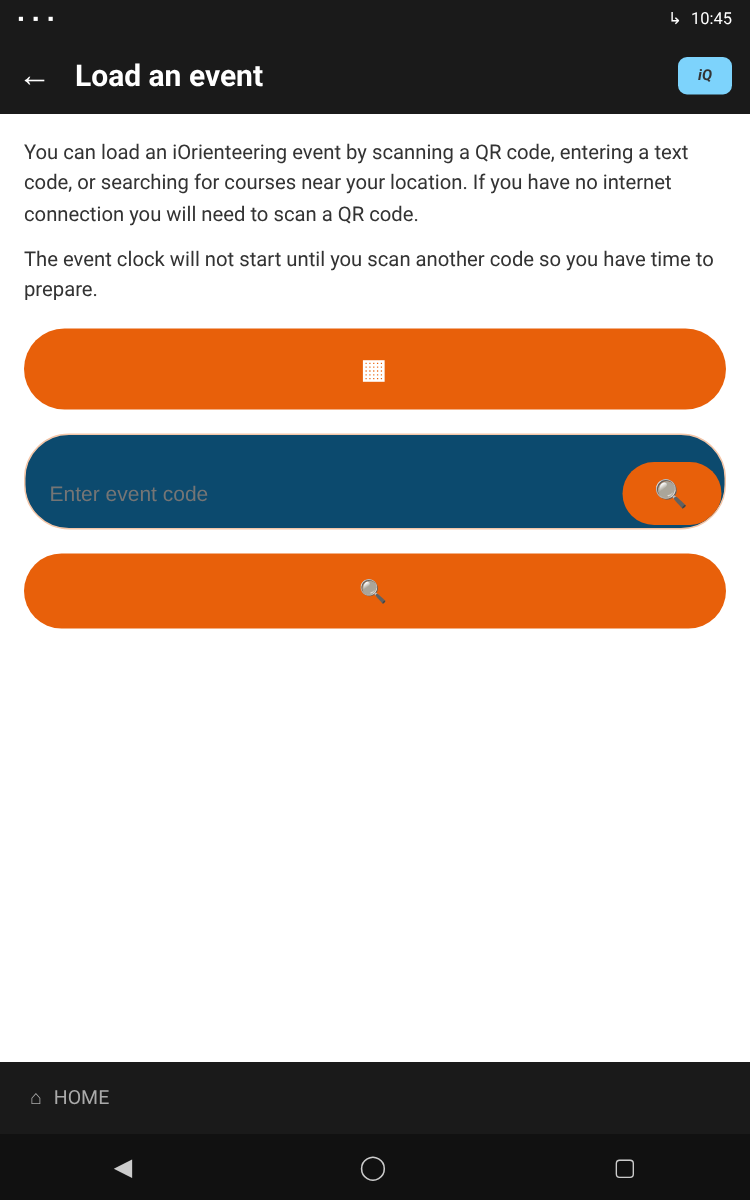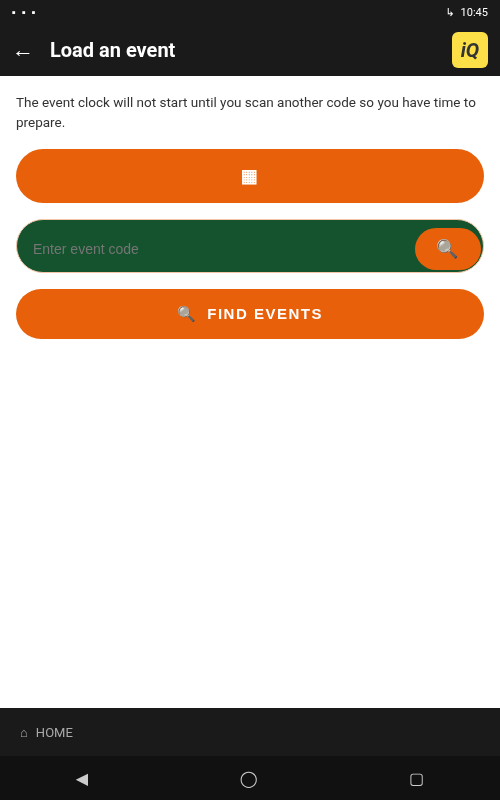--- a/index.html
+++ b/index.html
@@ -60,28 +60,28 @@
       line-height: 1;
     }
     .top-bar-title {
       color: white;
       font-size: 20px;
       font-weight: 700;
       flex: 1;
     }
     .top-bar-logo {
       width: 36px;
-      height: 36px;
-      background: #fde047;
+      height: 25px;
+      background: #7dd3fc;
       border-radius: 6px;
       display: flex;
       align-items: center;
       justify-content: center;
       color: #333;
-      font-size: 20px;
+      font-size: 10px;
       font-weight: bold;
       font-style: italic;
     }
 
     
     .main-content {
       background: #ffffff;
       flex: 1;
       padding: 16px;
       display: flex;
@@ -91,21 +91,20 @@
     }
 
     .description-text {
       color: #333;
       font-size: 13.5px;
       line-height: 1.5;
     }
 
     .description-text p + p {
       margin-top: 10px;
-      margin-left: 15px;
     }
 
     
     .btn-orange {
       background: #e8600a;
       color: white;
       border: none;
       border-radius: 30px;
       padding: 16px 20px;
       font-size: 15px;
@@ -119,23 +118,23 @@
       width: 100%;
     }
 
     
     .input-row {
       display: flex;
       align-items: center;
       gap: 0;
       border: 1.5px solid #f4c6a8;
       border-radius: 30px;
-      background: #14532d;
+      background: #0c4a6e;
       overflow: hidden;
-      padding: 8px 2px 2px 16px;
+      padding: 18px 2px 2px 16px;
     }
 
     .event-code-input {
       flex: 1;
       background: transparent;
       border: none;
       outline: none;
       font-size: 14px;
       color: #999;
       padding: 10px 0;
@@ -214,37 +213,37 @@
   <button class="back-button">←</button>
   <span class="top-bar-title">Load an event</span>
   <div class="top-bar-logo">
     <span>iQ</span>
   </div>
 </div>
 
 <div class="main-content">
 
   <div class="description-text">
+    <p>You can load an iOrienteering event by scanning a QR code, entering a text code, or searching for courses near your location. If you have no internet connection you will need to scan a QR code.</p>
     <p>The event clock will not start until you scan another code so you have time to prepare.</p>
   </div>
 
   <button class="btn-orange">
     <span class="qr-icon">▦</span>
   </button>
 
   <div class="input-row">
     <input class="event-code-input" type="text" placeholder="Enter event code" style="">
     <button class="search-btn-inline">
       <span>🔍</span>
     </button>
   </div>
 
   <button class="btn-orange">
     <span>🔍</span>
-    <span>FIND EVENTS</span>
   </button>
 
 </div>
 
 <div class="bottom-nav">
   <div class="home-nav-item">
     <span>⌂</span>
     <span>HOME</span>
   </div>
 </div>

